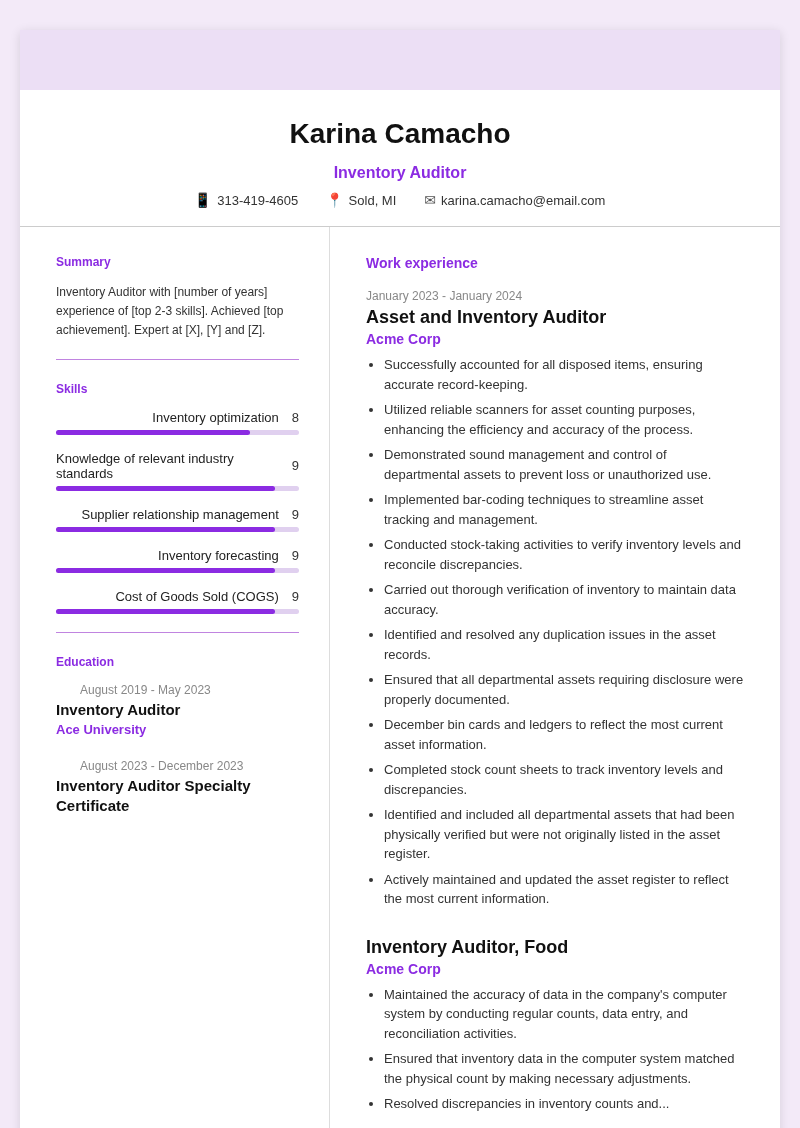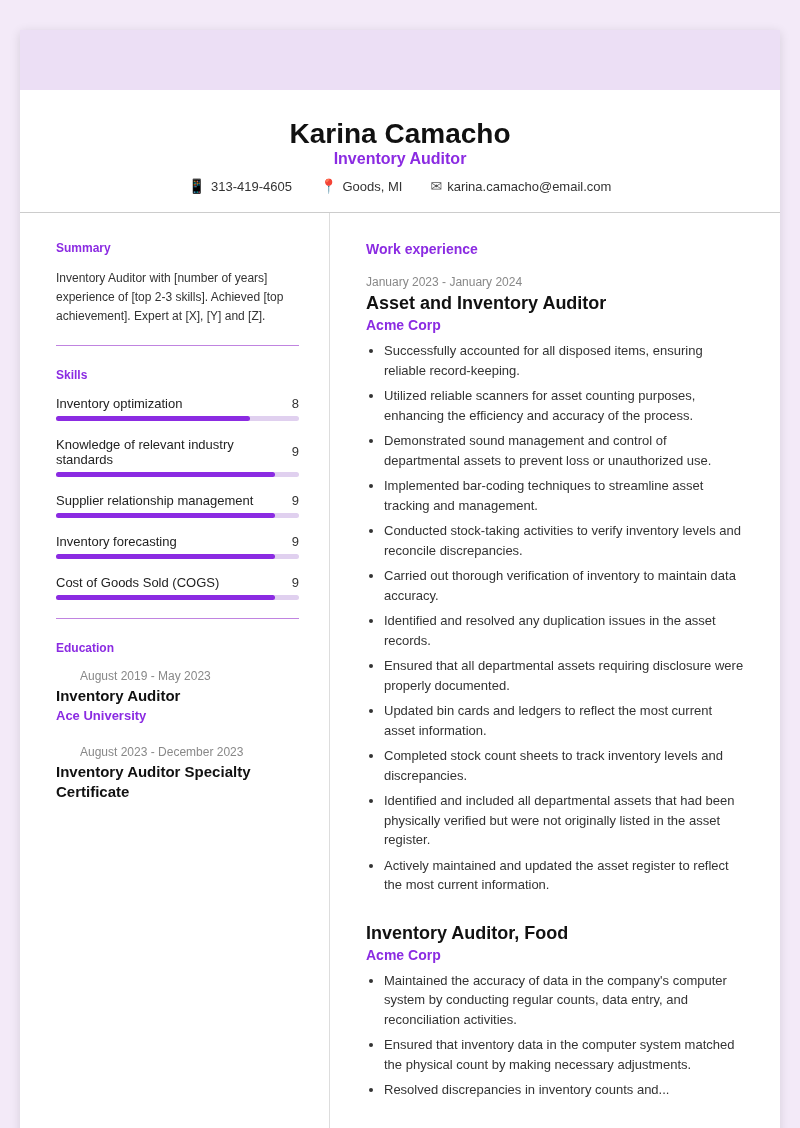--- a/index.html
+++ b/index.html
@@ -24,21 +24,21 @@
     .header {
       text-align: center;
       padding: 28px 40px 16px;
       border-bottom: 1.5px solid #ccc;
       padding-bottom: 18px;
     }
     .header-name {
       font-size: 28px;
       font-weight: bold;
       color: #111;
-      margin-bottom: 0;
+      margin-bottom: 14px;
     }
     .header-title {
       font-size: 16px;
       color: #8b2be2;
       font-weight: bold;
       margin-bottom: 10px;
     }
     .header-contact {
       display: flex;
       justify-content: center;
@@ -86,25 +86,26 @@
       color: #333;
       line-height: 1.6;
       margin-bottom: 6px;
     }
     
     .skill-item {
       margin-bottom: 16px;
     }
     .skill-label-row {
       display: flex;
-      justify-content: space-between;
+      justify-content: flex-end;
       align-items: center;
       font-size: 13px;
       color: #222;
       margin-bottom: 5px;
+      gap: 13px;
     }
     .skill-score {
       font-size: 13px;
       color: #333;
     }
     .skill-bar-bg {
       height: 5px;
       background: #e0d0ef;
       border-radius: 3px;
       width: 100%;
@@ -186,21 +187,21 @@
   <div class="header">
     <div class="header-name">Karina Camacho</div>
     <div class="header-title">Inventory Auditor</div>
     <div class="header-contact">
       <span>
         <span class="contact-icon">📱</span>
         <span>313-419-4605</span>
       </span>
       <span>
         <span class="contact-icon">📍</span>
-        <span>Goods, MI</span>
+        <span>Sold, MI</span>
       </span>
       <span>
         <span class="contact-icon">✉</span>
         <span>karina.camacho@email.com</span>
       </span>
     </div>
   </div>
 
   <div class="body">
 
@@ -278,29 +279,29 @@
     </div>
 
     <div class="right-col">
       <div class="right-section-title">Work experience</div>
       <div id="work-list">
           <div class="work-item">
     <div class="work-dates">January 2023 - January 2024</div>
     <div class="work-title">Asset and Inventory Auditor</div>
     <div class="work-company">Acme Corp</div>
     <ul class="work-bullets">
-              <li>Successfully accounted for all disposed items, ensuring reliable record-keeping.</li>
+              <li>Successfully accounted for all disposed items, ensuring accurate record-keeping.</li>
               <li>Utilized reliable scanners for asset counting purposes, enhancing the efficiency and accuracy of the process.</li>
               <li>Demonstrated sound management and control of departmental assets to prevent loss or unauthorized use.</li>
               <li>Implemented bar-coding techniques to streamline asset tracking and management.</li>
               <li>Conducted stock-taking activities to verify inventory levels and reconcile discrepancies.</li>
               <li>Carried out thorough verification of inventory to maintain data accuracy.</li>
               <li>Identified and resolved any duplication issues in the asset records.</li>
               <li>Ensured that all departmental assets requiring disclosure were properly documented.</li>
-              <li>Updated bin cards and ledgers to reflect the most current asset information.</li>
+              <li>December bin cards and ledgers to reflect the most current asset information.</li>
               <li>Completed stock count sheets to track inventory levels and discrepancies.</li>
               <li>Identified and included all departmental assets that had been physically verified but were not originally listed in the asset register.</li>
               <li>Actively maintained and updated the asset register to reflect the most current information.</li>
             </ul>
   </div>
           <div class="work-item">
     <div class="work-title">Inventory Auditor, Food</div>
     <div class="work-company">Acme Corp</div>
     <ul class="work-bullets">
               <li>Maintained the accuracy of data in the company's computer system by conducting regular counts, data entry, and reconciliation activities.</li>

